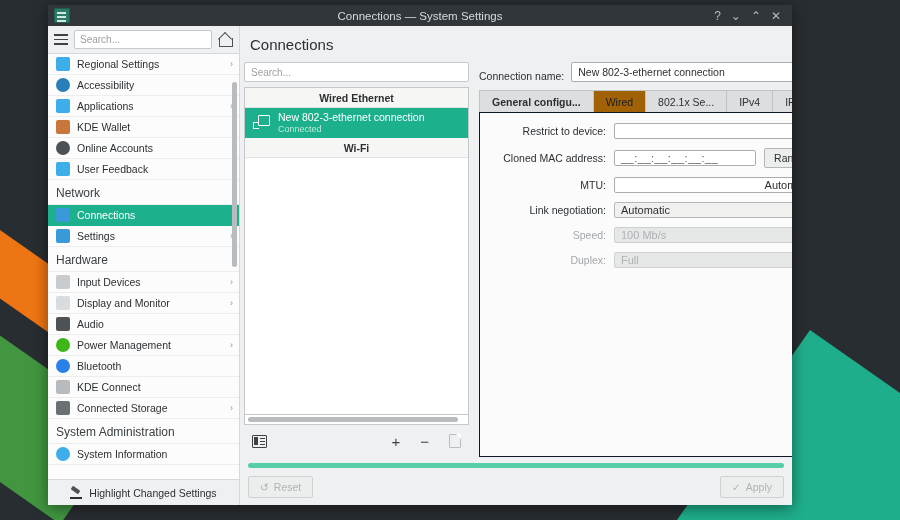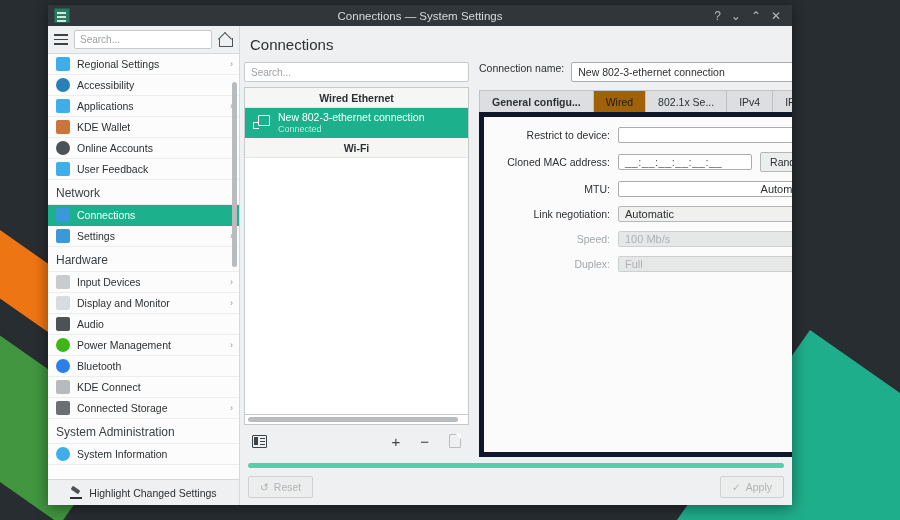--- a/index.html
+++ b/index.html
@@ -206,40 +206,40 @@
   }
   .doc-ico::after {
     content: ""; position: absolute; right: -1px; top: -1px;
     border-left: 5px solid transparent; border-top: 5px solid #fff;
   }
 
   
   .cfgcol { flex: 1; display: flex; flex-direction: column; min-width: 0;
     overflow: hidden; }
   .cfg-name-row {
-    display: flex; align-items: flex-start; gap: 7px; margin-bottom: 8px; flex: none;
+    display: flex; align-items: flex-end; gap: 7px; margin-bottom: 8px; flex: none;
     padding-right: 0;
   }
   .cfg-name-row label { font-size: 10.5px; color: #2c3033; white-space: nowrap; }
   .cfg-name-input {
     flex: 1; height: 20px; background: #fff; border: 1px solid #a9adb0;
     border-radius: 2px; font-size: 10.5px; color: #2c3033; padding: 0 6px;
     display: flex; align-items: center; min-width: 0; margin-right: -24px;
   }
   .tabs { display: flex; flex: none; margin-right: -24px; }
   .tab {
     height: 22px; padding: 0 12px; display: flex; align-items: center;
     font-size: 10.5px; color: #2c3033; background: #dcdedf;
     border: 1px solid #c0c3c5; border-bottom: none; border-right: none;
     white-space: nowrap;
   }
   .tab:first-child { border-left: 1px solid #c0c3c5; font-weight: bold; }
   .tab.active { background: #a16207; color: #1a1d1f; }
   .tab-pane {
-    flex: 1; background: #fbfbfb; border: 5px solid #0f172a; padding: 10px 0 0 0;
+    flex: 1; background: #fbfbfb; border: 1px solid #0f172a; padding: 10px 0 0 0;
     min-height: 0; margin-right: -24px; overflow: hidden;
   }
   .frow {
     display: flex; align-items: center; gap: 8px; margin-bottom: 9px;
     padding-left: 8px;
   }
   .frow > label {
     width: 118px; text-align: right; font-size: 10.5px; color: #2c3033; flex: none;
   }
   .frow > label.dim { color: #a3a7aa; }

